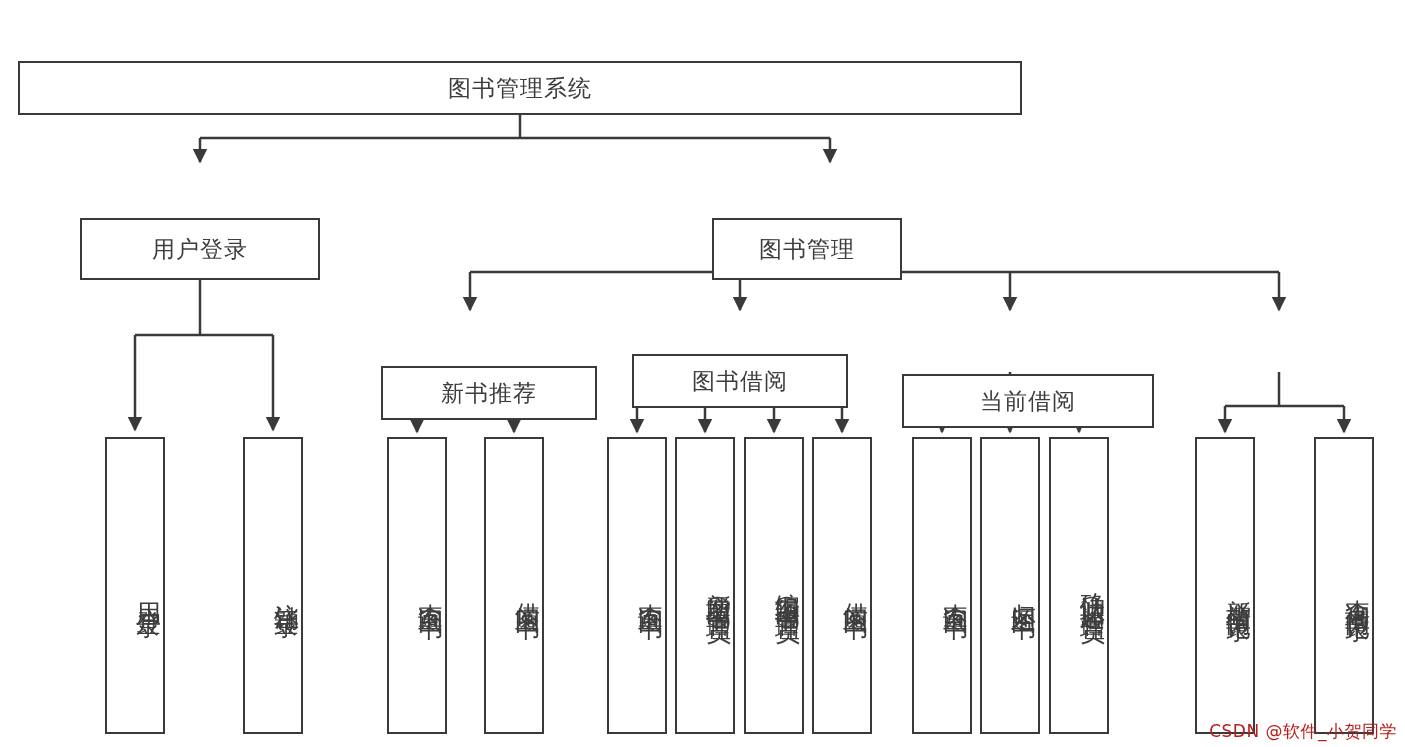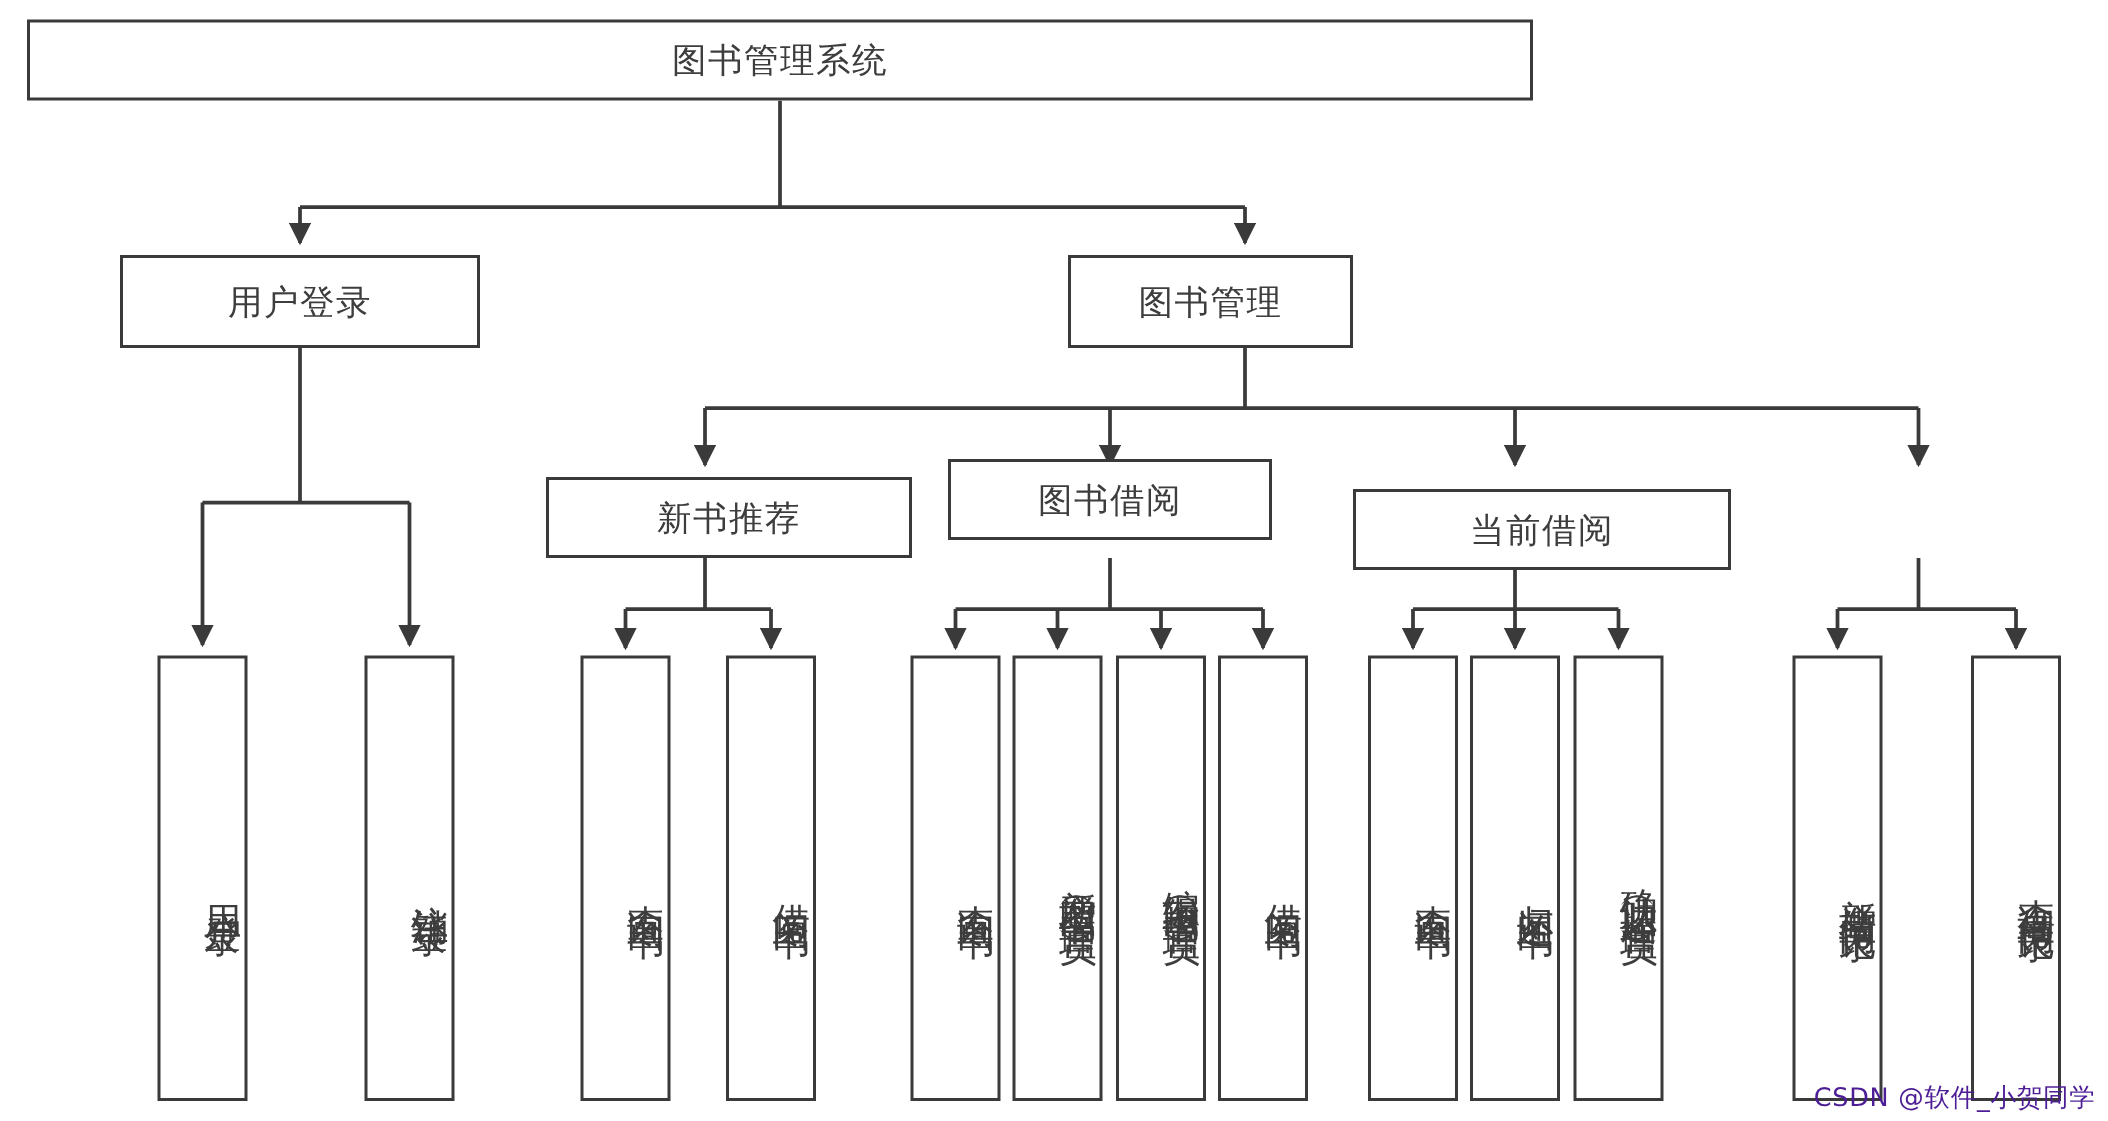--- a/index.html
+++ b/index.html
@@ -34,20 +34,21 @@
     display: flex;
     align-items: center;
     justify-content: center;
     color: #3d3d3d;
     z-index: 2;
   }
   .node-h {
     font-size: 23px;
     letter-spacing: 1px;
     white-space: nowrap;
+    margin-top: 48px;
   }
   .node-root {
     font-size: 23px;
   }
   .node-v {
     writing-mode: vertical-rl;
     text-orientation: upright;
     font-size: 25px;
     line-height: 1.18;
     letter-spacing: 4px;
@@ -59,21 +60,21 @@
   .node-v .vtext {
     writing-mode: vertical-rl;
     text-orientation: upright;
     display: block;
   }
   .watermark {
     position: absolute;
     right: 8px;
     bottom: 4px;
     font-size: 17px;
-    color: #4c1d95;
+    color: #b91c1c;
     letter-spacing: 0.5px;
     white-space: nowrap;
     z-index: 3;
   }
 </style>
 </head>
 <body>
 
 <div id="diagram">
 
@@ -131,21 +132,21 @@
     <span>图书管理系统</span>
   </div>
 
   <div class="node node-h" style="left:80px; top:170px; width:240px; height:62px;">
     <span>用户登录</span>
   </div>
   <div class="node node-h" style="left:712px; top:170px; width:190px; height:62px;">
     <span>图书管理</span>
   </div>
 
-  <div class="node node-h" style="left:364px; top:318px; width:244px; height:54px;">
+  <div class="node node-h" style="left:381px; top:318px; width:216px; height:54px;">
     <span>新书推荐</span>
   </div>
   <div class="node node-h" style="left:632px; top:306px; width:216px; height:54px;">
     <span>图书借阅</span>
   </div>
   <div class="node node-h" style="left:902px; top:326px; width:252px; height:54px;">
     <span>当前借阅</span>
   </div>
 
   <div class="node node-v" style="left:105px; top:437px; width:60px; height:297px;">

